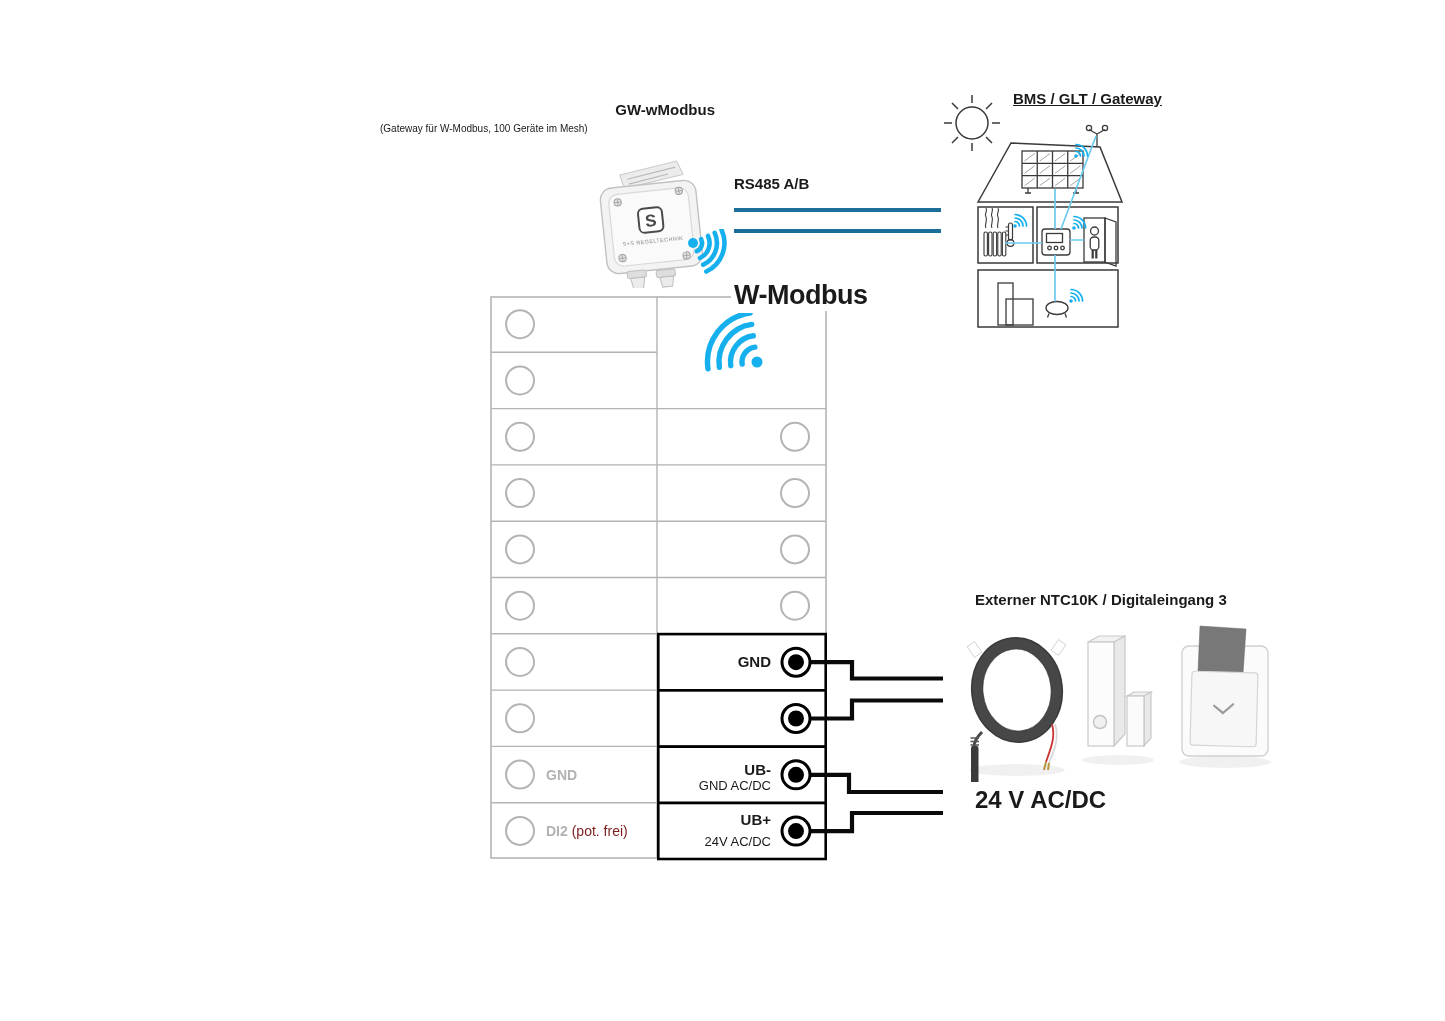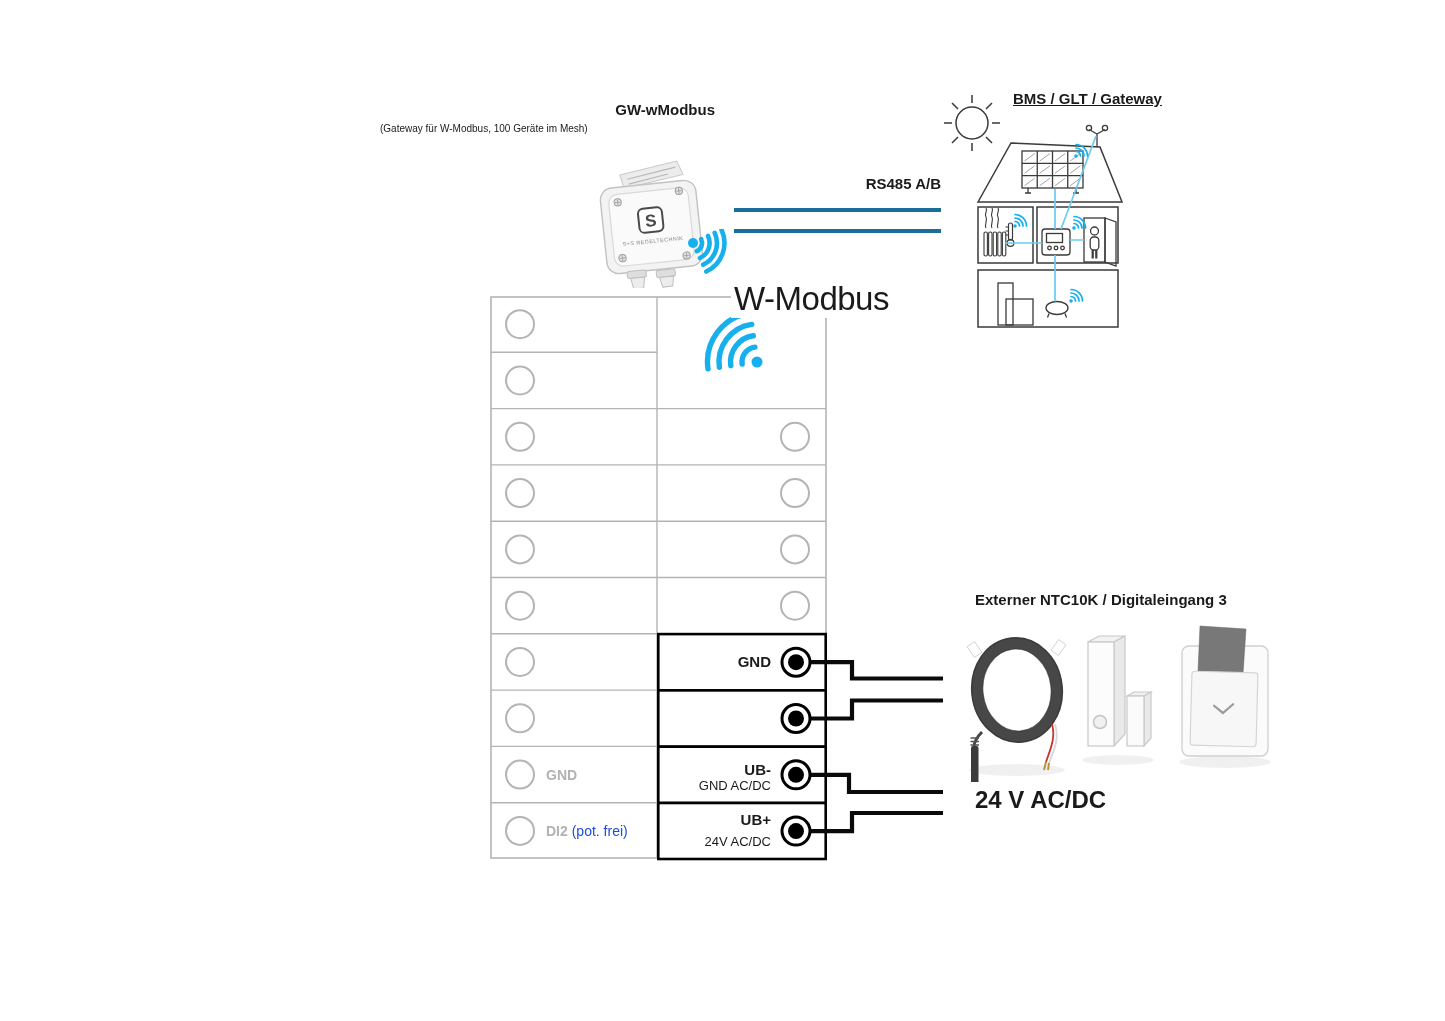--- a/index.html
+++ b/index.html
@@ -4,41 +4,41 @@
 <style>
   html,body{margin:0;padding:0;background:#fff;}
   .canvas{position:relative;width:1445px;height:1021px;background:#fff;overflow:hidden;
           font-family:"Liberation Sans",sans-serif;color:#1a1a1a;}
   .abs{position:absolute;}
   .t{position:absolute;white-space:nowrap;color:#1a1a1a;}
 
   .gw-name{left:393px;top:101px;width:322px;text-align:right;font-size:15px;font-weight:700;}
   .gw-desc{left:380px;top:123px;width:335px;text-align:left;font-size:10px;}
 
-  .bus-label{left:734px;top:175px;width:207px;text-align:right;font-size:15px;font-weight:700;}
+  .bus-label{left:734px;top:175px;width:207px;text-align:left;font-size:15px;font-weight:700;}
   .busline{position:absolute;height:4px;background:#1a6e99;}
   .b1{left:734px;top:208px;width:207px;}
   .b2{left:734px;top:229px;width:207px;}
 
   .bms-label{left:1013px;top:90px;font-size:15px;font-weight:700;text-decoration:underline;}
 
-  .wmodbus-label{left:731px;top:280px;font-size:33px;font-weight:400;letter-spacing:-0.5px;
+  .wmodbus-label{left:731px;top:280px;font-size:27px;font-weight:700;letter-spacing:-0.5px;
                  background:#fff;padding:0 3px;z-index:5;}
 
   .acell{position:absolute;left:657px;width:170px;height:56.3px;box-sizing:border-box;
          display:flex;flex-direction:column;justify-content:center;align-items:flex-end;
          padding-right:56px;line-height:1.12;z-index:6;}
   .acell .l1{font-size:15px;font-weight:700;}
   .acell .l2{font-size:13px;}
   .acell .l2:empty{display:none;}
   .c7{top:634.1px;} .c8{top:690.4px;} .c9{top:750px;} .c10{top:803px;gap:6px;}
 
   .lleft{position:absolute;left:546px;transform:translateY(-50%);font-size:14px;z-index:6;}
   .lgray{color:#b2b2b2;font-weight:700;}
-  .lgray2{color:#1d4ed8;font-weight:400;}
+  .lgray2{color:#7f1d1d;font-weight:400;}
   .ll9{top:774.8px;} .ll10{top:831.1px;}
 
   .ext-label{left:975px;top:591px;font-size:15px;font-weight:700;}
   .power-label{left:975px;top:786px;font-size:24px;font-weight:700;}
 
   svg{display:block;}
   .z1{z-index:1;} .z2{z-index:2;} .z3{z-index:4;}
 </style>
 </head>
 <body>

